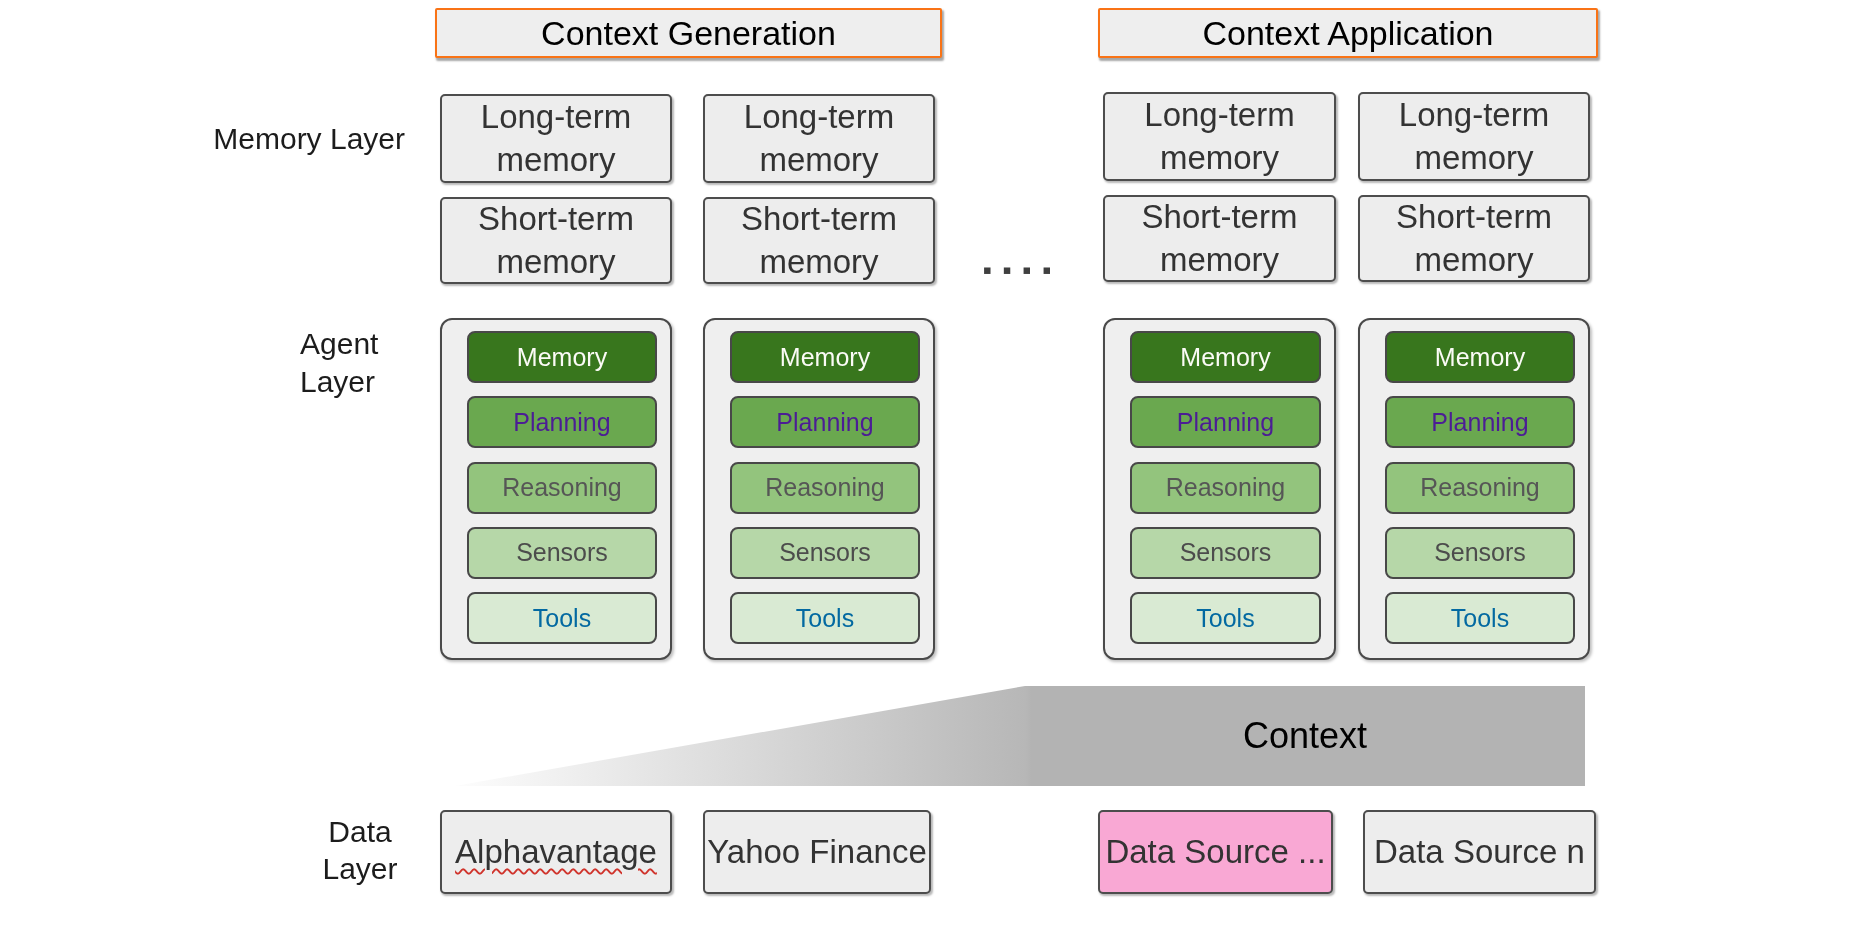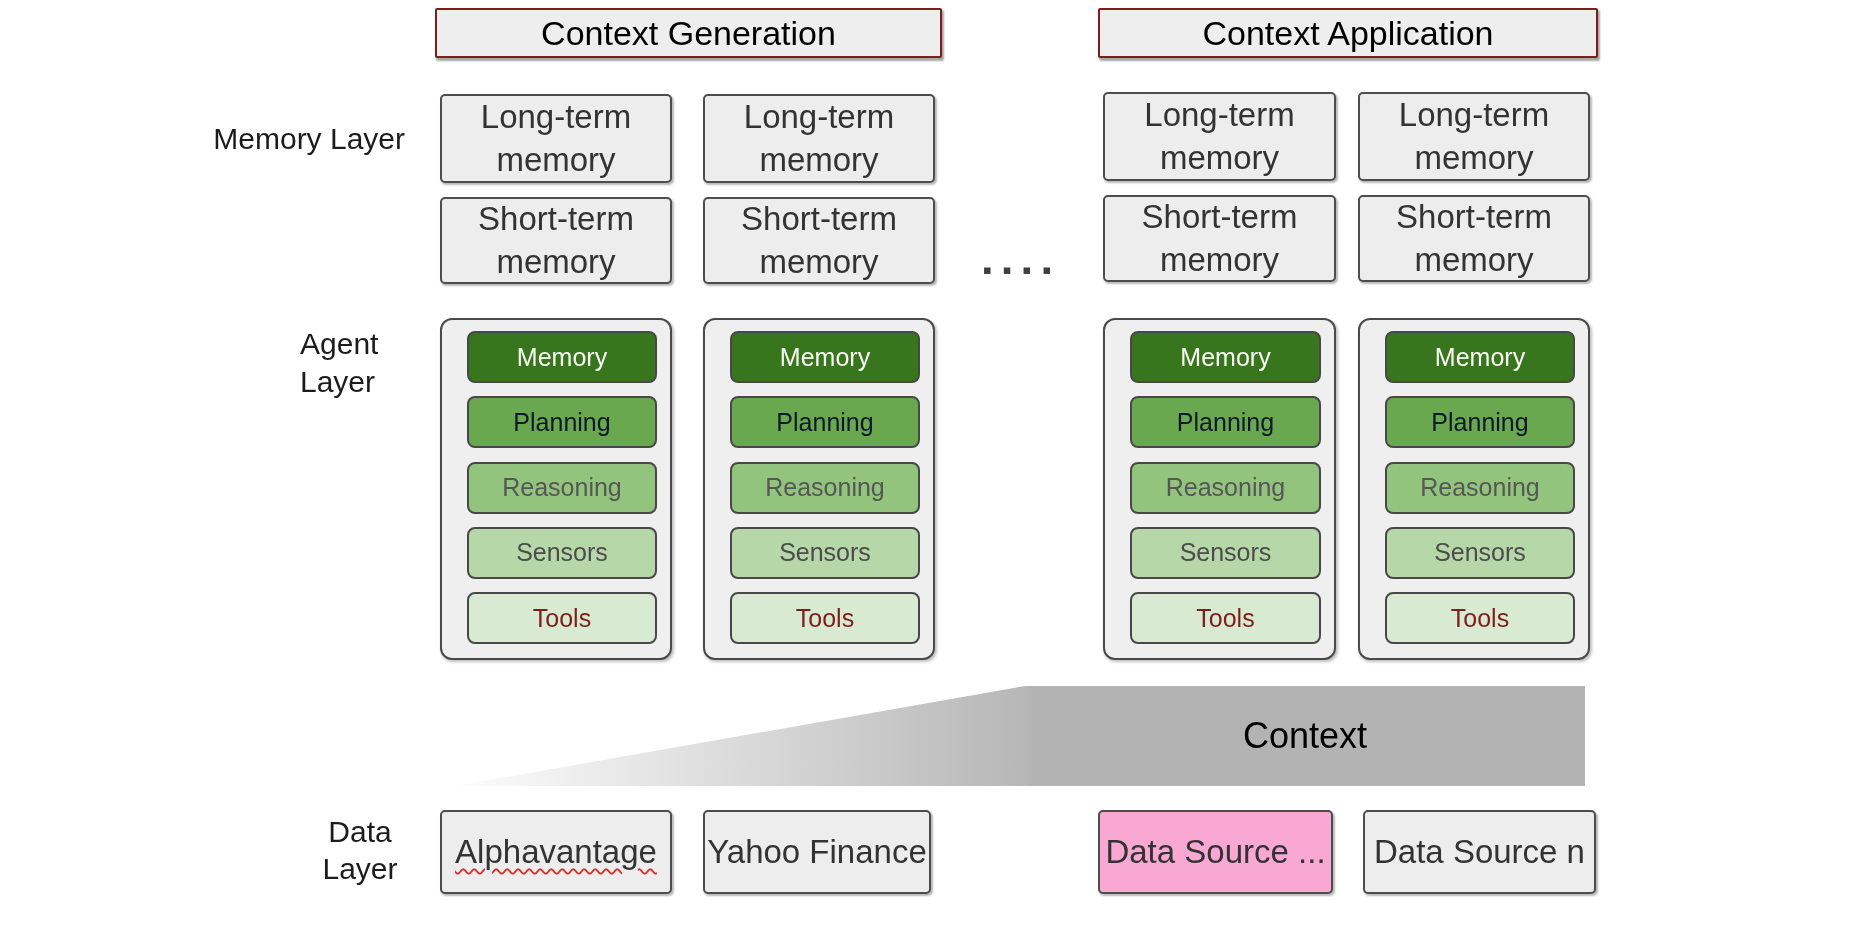--- a/index.html
+++ b/index.html
@@ -21,21 +21,21 @@
     display:flex;align-items:center;justify-content:center;
     text-align:center;
     color:#333333;
     font-size:33px;line-height:1.28;
   }
   .white-fill{background:#f9a8d4;}
 
   
   .hdr{
     background:#eeeeee;
-    border:2px solid #7f1d1d;
+    border:2px solid #f97316;
     border-radius:2px;
     box-shadow:1.5px 2.5px 2px rgba(0,0,0,0.35);
     display:flex;align-items:center;justify-content:center;
     font-size:34px;color:#000000;
   }
 
   
   .layer-label{
     color:#1c1c1c;font-size:30px;line-height:38px;
   }
@@ -50,24 +50,24 @@
     padding:11px 13px 14px 25px;
   }
   .agent-item{
     height:48px;flex:0 0 48px;
     border:2px solid #484848;
     border-radius:8px;
     display:flex;align-items:center;justify-content:center;
     font-size:25px;
   }
   .g1{background:#38761d;color:#fbfbf6;}
-  .g2{background:#6aa84f;color:#0f172a;}
+  .g2{background:#6aa84f;color:#4c1d95;}
   .g3{background:#93c47d;color:#565656;}
   .g4{background:#b6d7a8;color:#4c4c4c;}
-  .g5{background:#d9ead3;color:#7f1d1d;}
+  .g5{background:#d9ead3;color:#0369a1;}
 
   
   .dots{
     color:#3f3f3f;
     font-family:"DejaVu Sans", sans-serif;
     font-size:13px;letter-spacing:11px;
     white-space:nowrap;
   }
 
   

